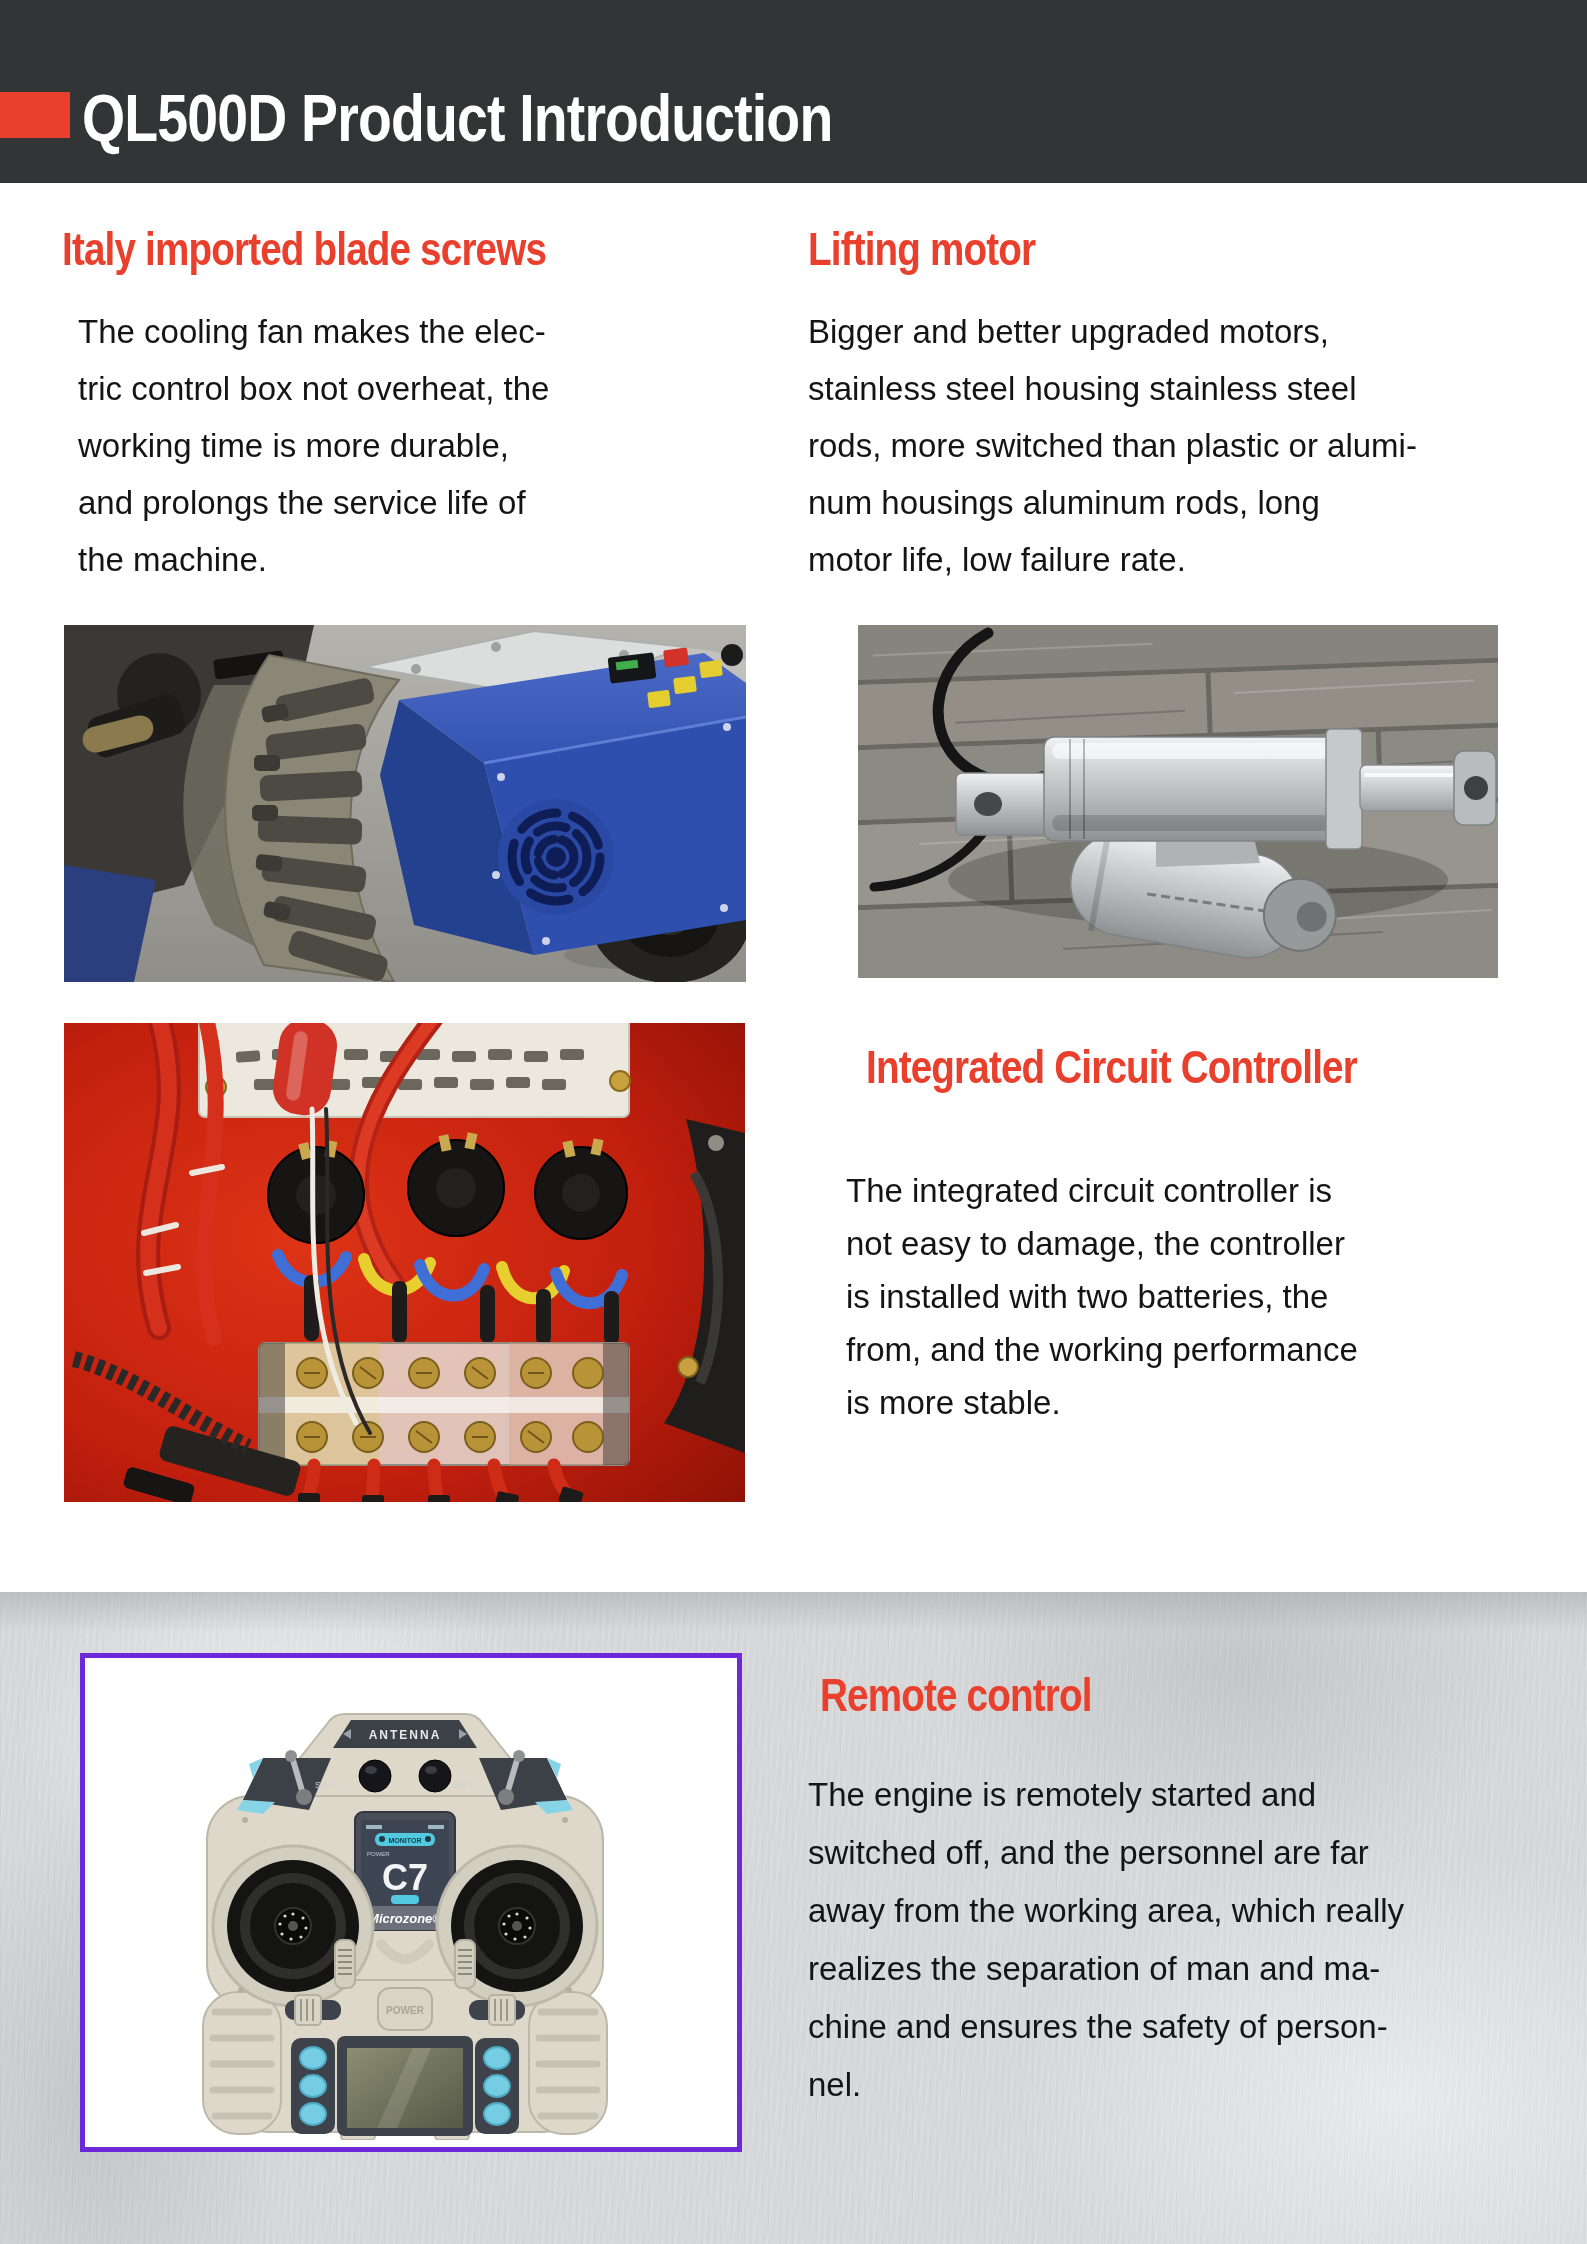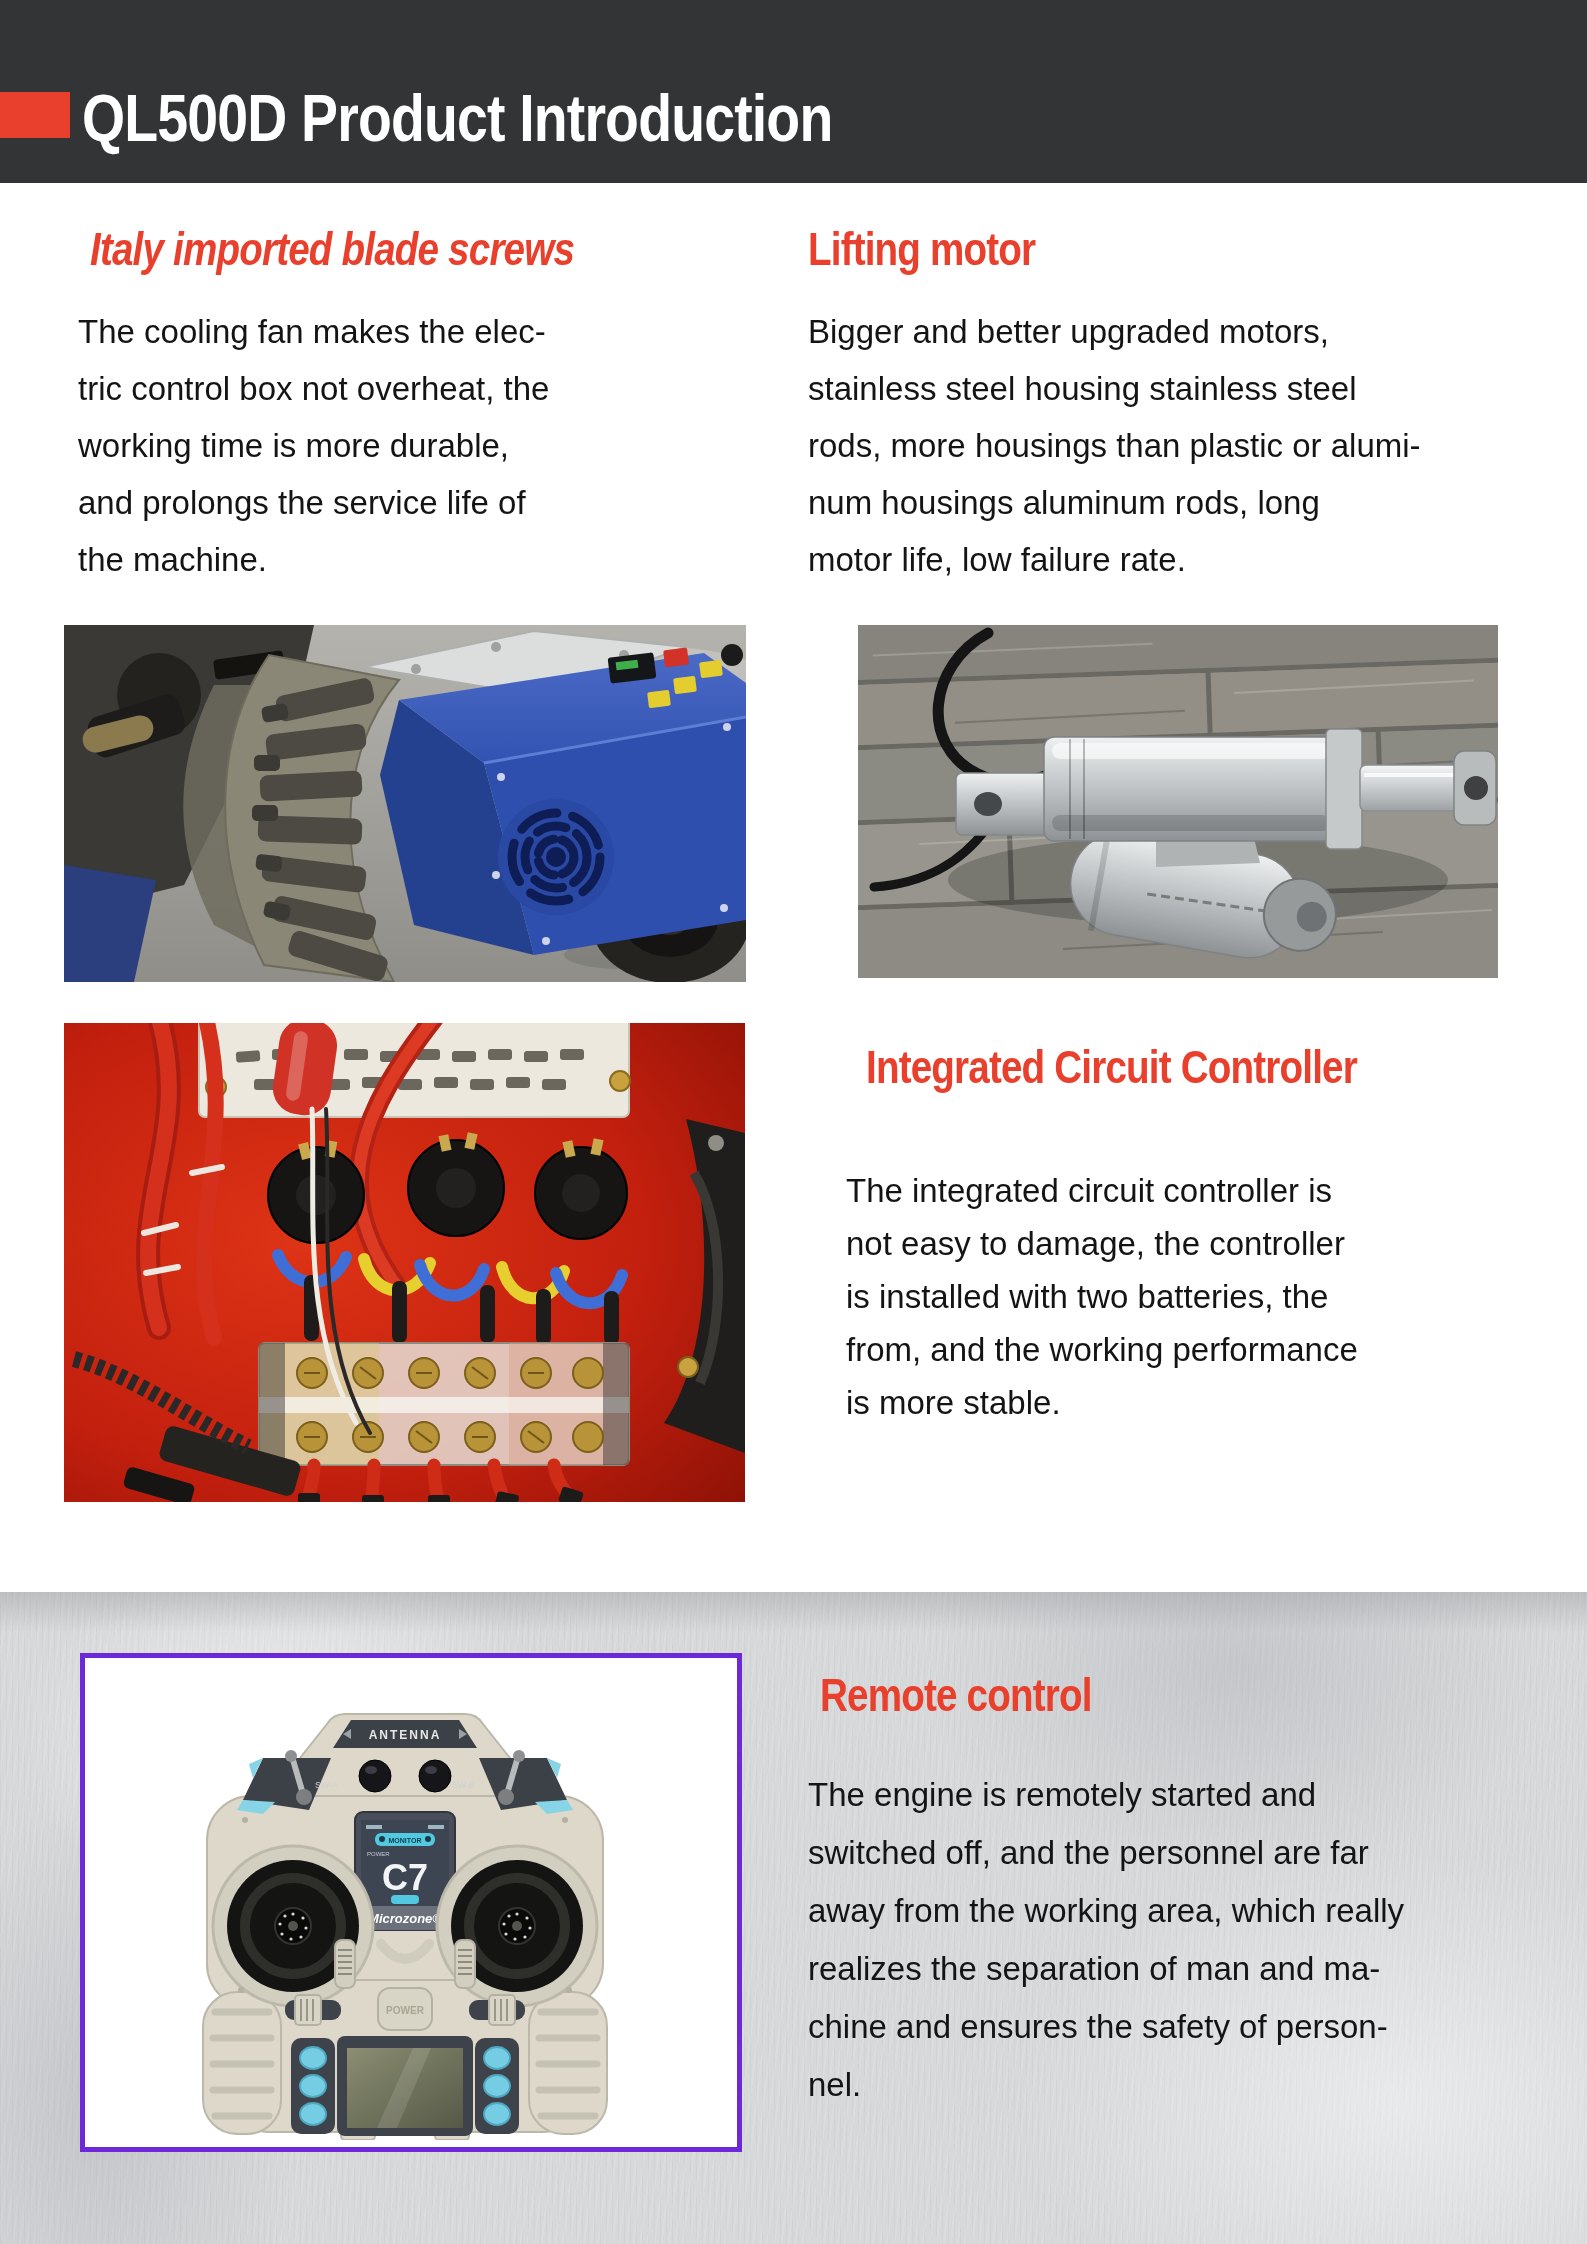--- a/index.html
+++ b/index.html
@@ -38,34 +38,34 @@
 </head>
 <body>
 
 <div class="page">
 
   <div class="hdr">
     <div class="hdr-accent"></div>
     <h1 class="hdr-title"><span class="cond">QL500D Product Introduction</span></h1>
   </div>
 
-  <h2 class="h-red" style="left:90px;top:222px;font-style:italic;"><span class="cond">Italy imported blade screws</span></h2>
+  <h2 class="h-red" style="left:62px;top:222px;"><span class="cond">Italy imported blade screws</span></h2>
   <div class="para lh57" style="left:78px;top:303px;">
     <div class="line">The cooling fan makes the elec-</div>
     <div class="line">tric control box not overheat, the</div>
     <div class="line">working time is more durable,</div>
     <div class="line">and prolongs the service life of</div>
     <div class="line">the machine.</div>
   </div>
 
   <h2 class="h-red" style="left:808px;top:222px;"><span class="cond">Lifting motor</span></h2>
   <div class="para lh57" style="left:808px;top:303px;">
     <div class="line">Bigger and better upgraded motors,</div>
     <div class="line">stainless steel housing stainless steel</div>
-    <div class="line">rods, more housings than plastic or alumi-</div>
+    <div class="line">rods, more switched than plastic or alumi-</div>
     <div class="line">num housings aluminum rods, long</div>
     <div class="line">motor life, low failure rate.</div>
   </div>
 
   <figure class="photo" style="left:64px;top:625px;">
     <svg width="682" height="357" viewBox="0 0 682 357">
       <defs>
         <linearGradient id="conc" x1="0" y1="0" x2="0" y2="1">
           <stop offset="0" stop-color="#b4b3ae"></stop>
             <stop offset="1" stop-color="#8f8e89"></stop>

